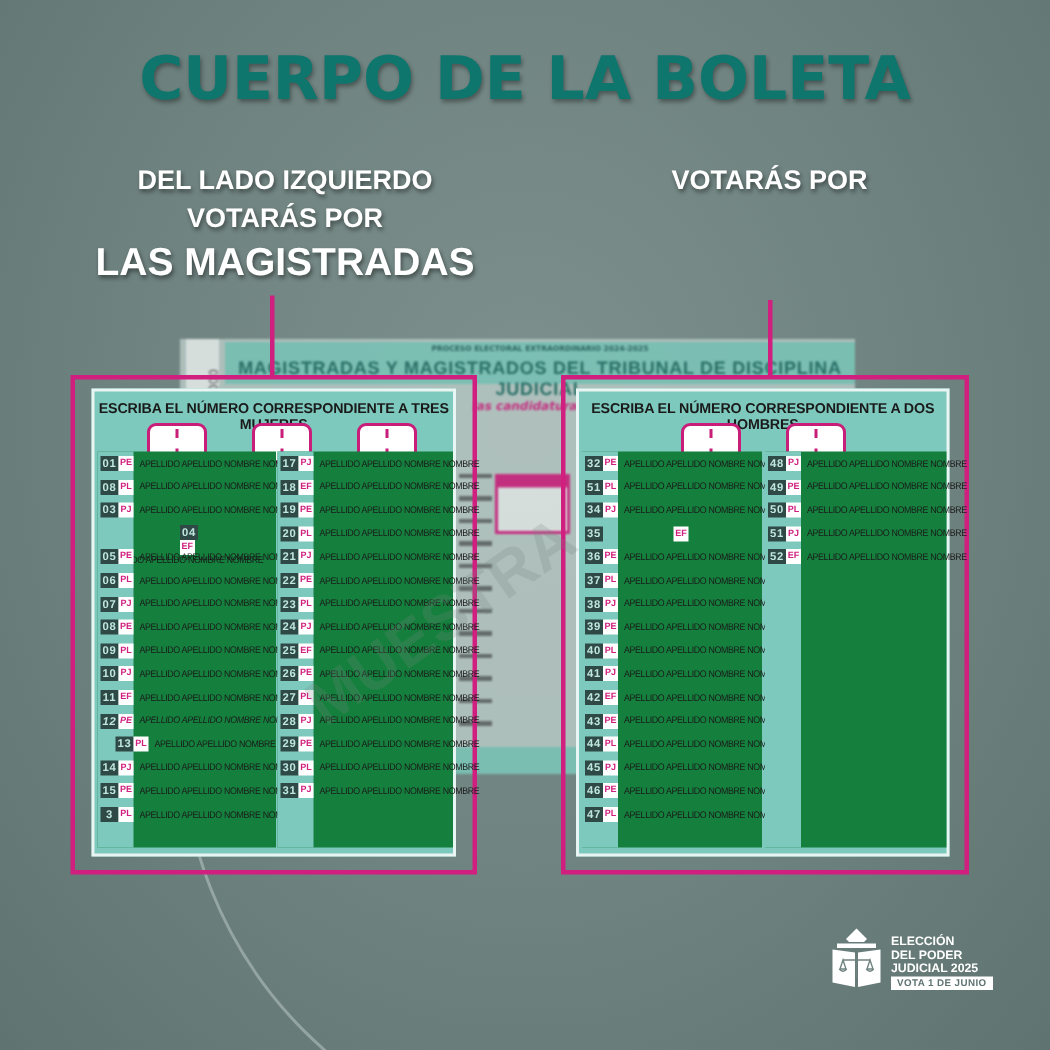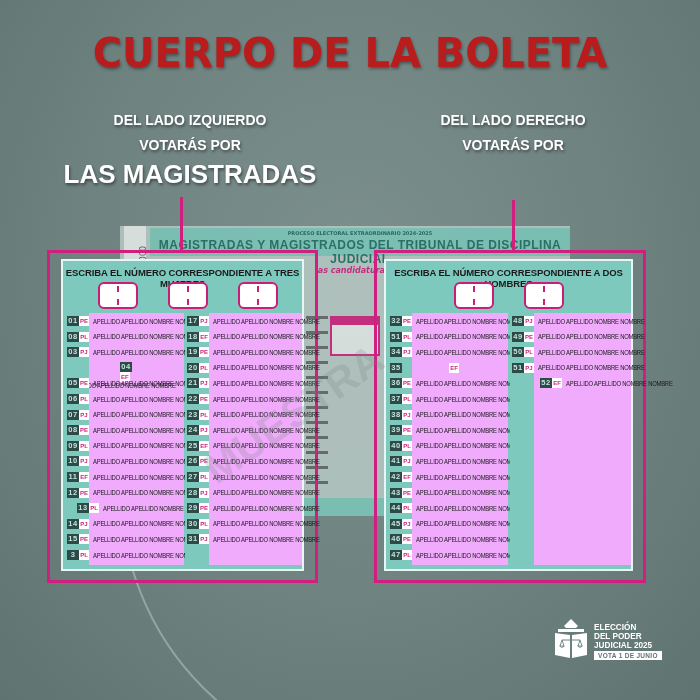--- a/index.html
+++ b/index.html
@@ -10,30 +10,30 @@
     font-family: "DejaVu Sans", sans-serif;
   }
   .arc {
     position: absolute; left: 120px; top: 210px; width: 560px; height: 560px;
     border: 2px solid rgba(230,240,238,0.35); border-radius: 50%;
     clip-path: polygon(0 60%, 60% 60%, 60% 100%, 0 100%);
   }
   .title {
     position: absolute; top: 30px; left: 0; width: 700px; text-align: center;
     font-family: "DejaVu Sans", sans-serif; font-weight: bold; font-size: 40px;
-    color: #b91c1c; letter-spacing: 0px;
+    color: #0f766e; letter-spacing: 0px;
     text-shadow: 1px 2px 3px rgba(0,0,0,0.35);
   }
   .subhead {
     position: absolute; top: 108px; width: 300px; text-align: center;
     color: #ffffff; font-weight: bold;
     text-shadow: 1px 2px 3px rgba(0,0,0,0.45);
     font-family: "Liberation Sans", sans-serif;
   }
-  .subhead .l1, .subhead .l2 { display: block; font-size: 14px; line-height: 25px; }
+  .subhead .l1, .subhead .l2 { display: block; font-size: 18px; line-height: 25px; }
   .subhead .l3 { display: block; font-size: 26px; line-height: 33px; }
   .subhead.left { left: 40px; }
   .subhead.right { left: 363px; }
 
   .connector { position: absolute; width: 3px; background: #d01f7e; }
 
   
   .bg-ballot {
     position: absolute; left: 120px; top: 226px; width: 450px; height: 290px;
     background: #b8c9c5; filter: blur(0.6px); opacity: 0.85;
@@ -88,21 +88,21 @@
   }
   .vote-box {
     position: absolute; top: 21px; width: 40px; height: 27px;
     background: #ffffff; border: 2px solid #c81d78; border-radius: 6px;
   }
   .vote-box::after {
     content: ""; position: absolute; left: 50%; top: 2px; bottom: 2px;
     border-left: 2px dashed #c81d78; transform: translateX(-1px);
   }
   .col {
-    position: absolute; top: 52px; bottom: 4px; background: #f0abfc;
+    position: absolute; top: 40px; bottom: 4px; background: #15803d;
   }
   .col .num-strip {
     position: absolute; left: 0; top: 0; bottom: 0; width: 24px; background: #7ec9bd;
   }
   .row {
     position: absolute; left: 0; height: 12px; display: flex; align-items: center;
     white-space: nowrap;
   }
   .row .num {
     width: 12px; height: 10px; margin-left: 2px; background: #2f4a46; color: #bfe6df;
@@ -144,21 +144,20 @@
 <div class="arc"></div>
 
 <h1 class="title">CUERPO DE LA BOLETA</h1>
 
 <div class="subhead left">
   <span class="l1">DEL LADO IZQUIERDO</span>
   <span class="l2">VOTARÁS POR</span>
   <span class="l3">LAS MAGISTRADAS</span>
 </div>
 <div class="subhead right">
-  <span class="l1">DEL LADO DERECHO</span>
   <span class="l2">VOTARÁS POR</span>
 </div>
 
 <div class="bg-ballot">
   <div class="folio">0000</div>
   <div class="head">
     <div class="proc">PROCESO ELECTORAL EXTRAORDINARIO 2024-2025</div>
     <div class="main">MAGISTRADAS Y MAGISTRADOS DEL TRIBUNAL DE DISCIPLINA JUDICIAL</div>
   </div>
   <div class="cands">las candidaturas</div>
@@ -228,21 +227,21 @@
       <div class="row" style="top: 142.4px;">
         <span class="num">10</span>
         <span class="tag">PJ</span>
         <span class="name">APELLIDO APELLIDO NOMBRE NOMBRE</span>
       </div>
       <div class="row" style="top: 158px;">
         <span class="num">11</span>
         <span class="tag">EF</span>
         <span class="name">APELLIDO APELLIDO NOMBRE NOMBRE</span>
       </div>
-      <div class="row" style="top: 173.6px;">
+      <div class="row" style="top: 173.6px; font-style: italic;">
         <span class="num">12</span>
         <span class="tag">PE</span>
         <span class="name">APELLIDO APELLIDO NOMBRE NOMBRE</span>
       </div>
       <div class="row" style="top: 189.2px; margin-left: 10px;">
         <span class="num">13</span>
         <span class="tag">PL</span>
         <span class="name">APELLIDO APELLIDO NOMBRE NOMBRE</span>
       </div>
       <div class="row" style="top: 204.8px;">
@@ -444,21 +443,21 @@
       <div class="row" style="top: 33.2px;">
         <span class="num">50</span>
         <span class="tag">PL</span>
         <span class="name">APELLIDO APELLIDO NOMBRE NOMBRE</span>
       </div>
       <div class="row" style="top: 48.8px;">
         <span class="num">51</span>
         <span class="tag">PJ</span>
         <span class="name">APELLIDO APELLIDO NOMBRE NOMBRE</span>
       </div>
-      <div class="row" style="top: 64.4px; margin-left: 28px;">
+      <div class="row" style="top: 64.4px;">
         <span class="num">52</span>
         <span class="tag">EF</span>
         <span class="name">APELLIDO APELLIDO NOMBRE NOMBRE</span>
       </div>
     </div>
 </div>
 
 <div class="watermark" style="left:190px; top:390px;">MUESTRA</div>
 
 <div class="logo">

